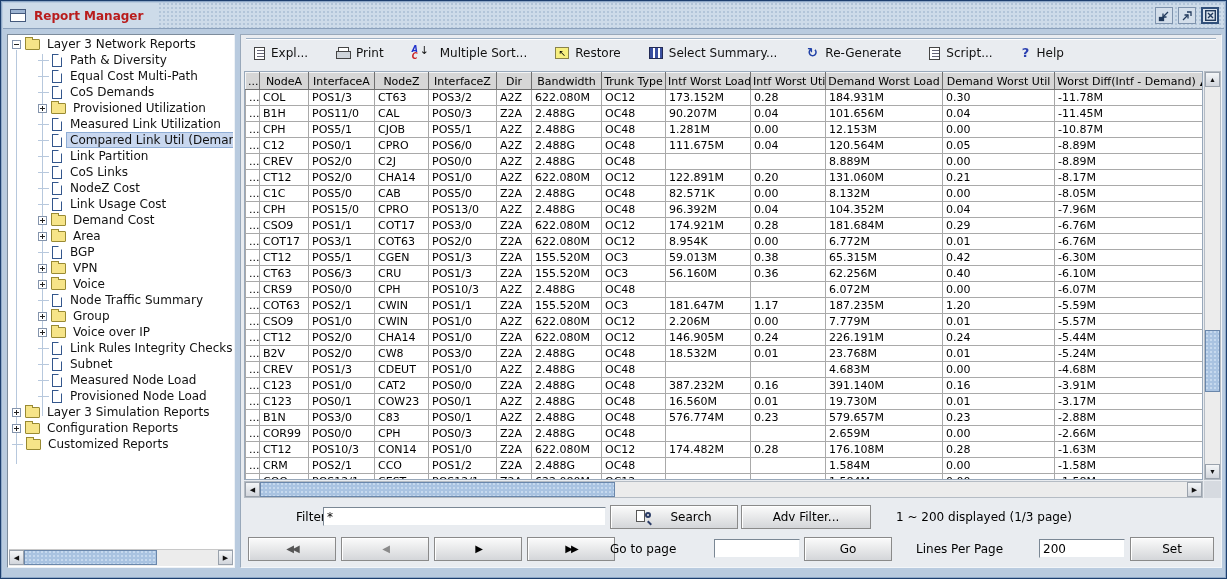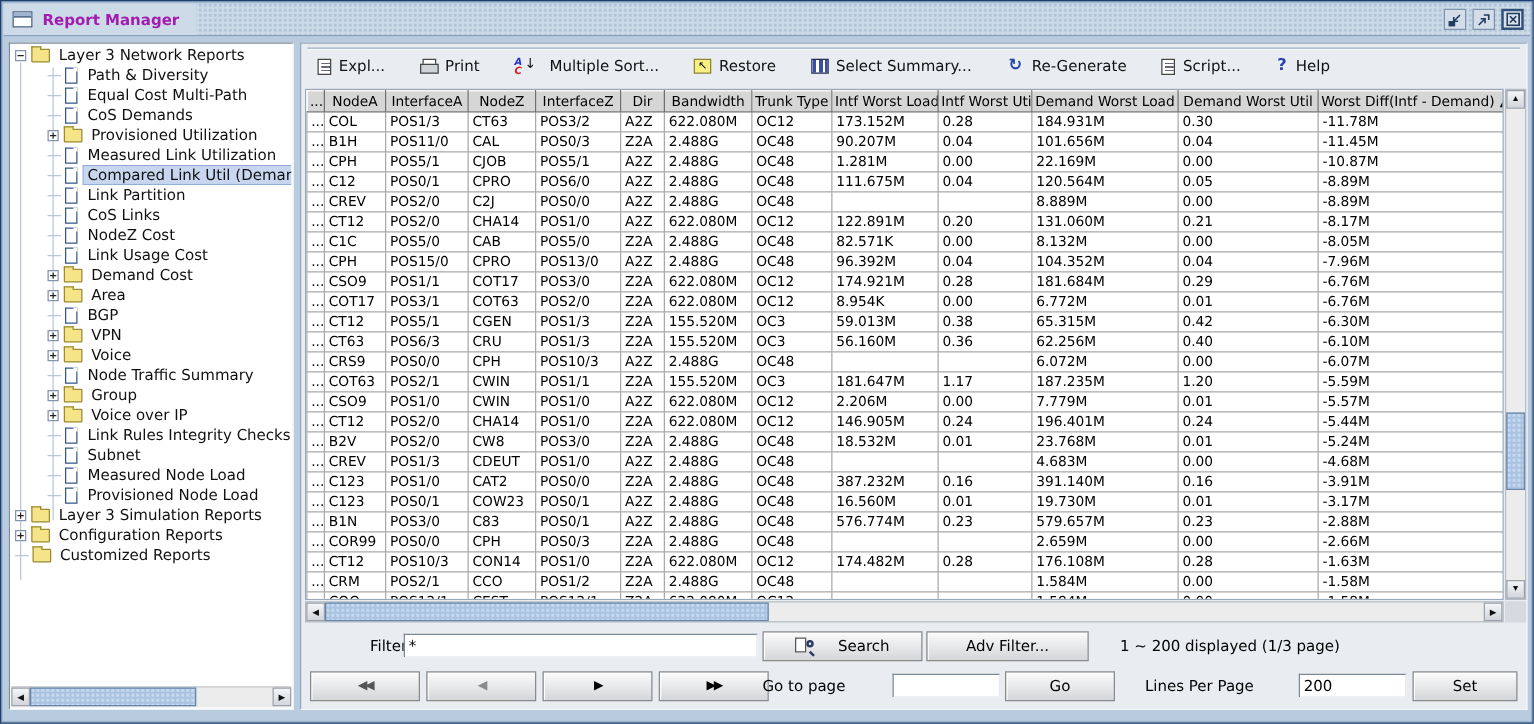--- a/index.html
+++ b/index.html
@@ -17,21 +17,21 @@
     box-shadow:inset 0 0 0 1px #8fa9c8;}
   
   .titlebar{position:absolute;left:2px;top:2px;right:2px;height:26px;
     background-color:var(--titlebar-bg);
     background-image:radial-gradient(circle at 1px 1px,var(--titlebar-dot) 35%,transparent 36%);
     background-size:4px 4px;border-bottom:1px solid #8aa0bb;display:flex;align-items:center;}
   .title-left{display:flex;align-items:center;height:100%;background:var(--titlebar-bg);
     padding:0 14px 0 7px;}
   .win-icon{width:16px;height:13px;background:#fff;border:1px solid #44597c;position:relative;margin-right:8px;}
   .win-icon::before{content:"";position:absolute;left:0;right:0;top:0;height:3px;background:#9db4d2;border-bottom:1px solid #44597c;}
-  .title-text{font-size:12px;font-weight:bold;color:#a21caf;white-space:nowrap;}
+  .title-text{font-size:12px;font-weight:bold;color:#b91c1c;white-space:nowrap;}
   .win-btns{position:absolute;right:5px;top:4px;display:flex;gap:5px;}
   .wbtn{width:18px;height:17px;background:#d3deea;border:1px solid #7e93ad;display:flex;align-items:center;justify-content:center;padding:0;}
   .wbtn.close{border:2px solid #31507a;background:#d9e2ec;}
   .wbtn svg{display:block;}
   
   .content{position:absolute;left:2px;top:29px;right:2px;bottom:2px;background:var(--frame-fill);}
   .tree-panel{position:absolute;left:4px;top:4px;width:228px;height:534px;background:#fff;
     border:1px solid;border-color:#7d8c9c #eef2f6 #eef2f6 #7d8c9c;}
   .tree{position:absolute;left:1px;top:1px;right:1px;bottom:18px;overflow:hidden;font-size:12px;color:#111;}
   .trow{height:16px;display:flex;align-items:center;white-space:nowrap;position:relative;z-index:2;}
@@ -408,21 +408,21 @@
                 <td>...</td>
                 <td>CPH</td>
                 <td>POS5/1</td>
                 <td>CJOB</td>
                 <td>POS5/1</td>
                 <td>A2Z</td>
                 <td>2.488G</td>
                 <td>OC48</td>
                 <td>1.281M</td>
                 <td>0.00</td>
-                <td>22.169M</td>
+                <td>12.153M</td>
                 <td>0.00</td>
                 <td>-10.87M</td>
               </tr>
               <tr>
                 <td>...</td>
                 <td>C12</td>
                 <td>POS0/1</td>
                 <td>CPRO</td>
                 <td>POS6/0</td>
                 <td>A2Z</td>
@@ -603,21 +603,21 @@
                 <td>...</td>
                 <td>CT12</td>
                 <td>POS2/0</td>
                 <td>CHA14</td>
                 <td>POS1/0</td>
                 <td>Z2A</td>
                 <td>622.080M</td>
                 <td>OC12</td>
                 <td>146.905M</td>
                 <td>0.24</td>
-                <td>196.401M</td>
+                <td>226.191M</td>
                 <td>0.24</td>
                 <td>-5.44M</td>
               </tr>
               <tr>
                 <td>...</td>
                 <td>B2V</td>
                 <td>POS2/0</td>
                 <td>CW8</td>
                 <td>POS3/0</td>
                 <td>Z2A</td>

